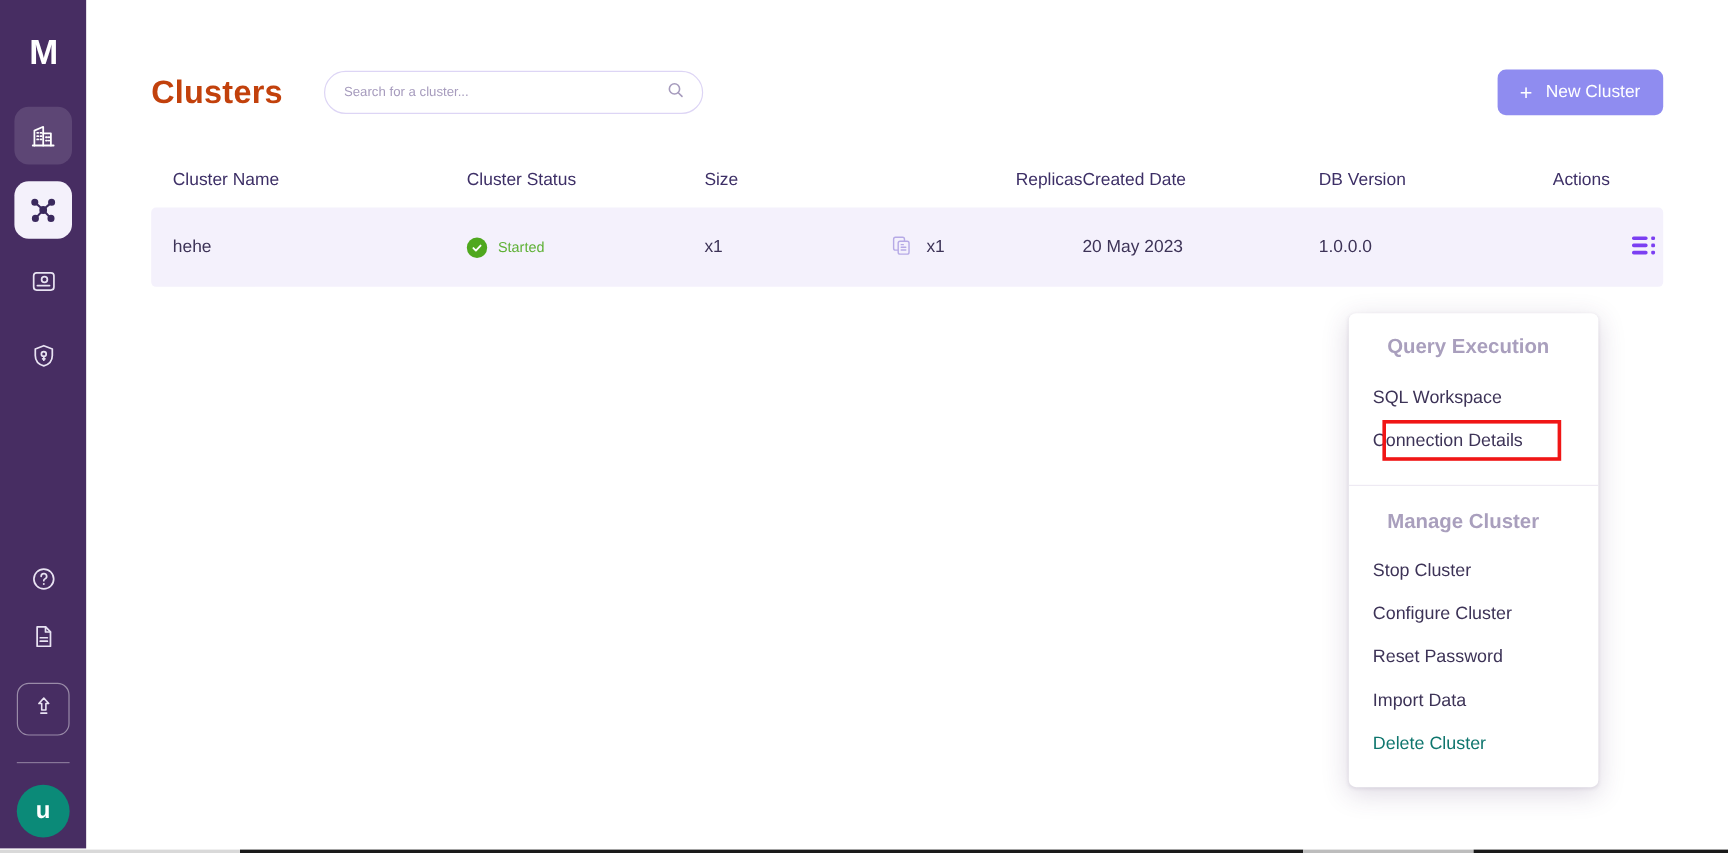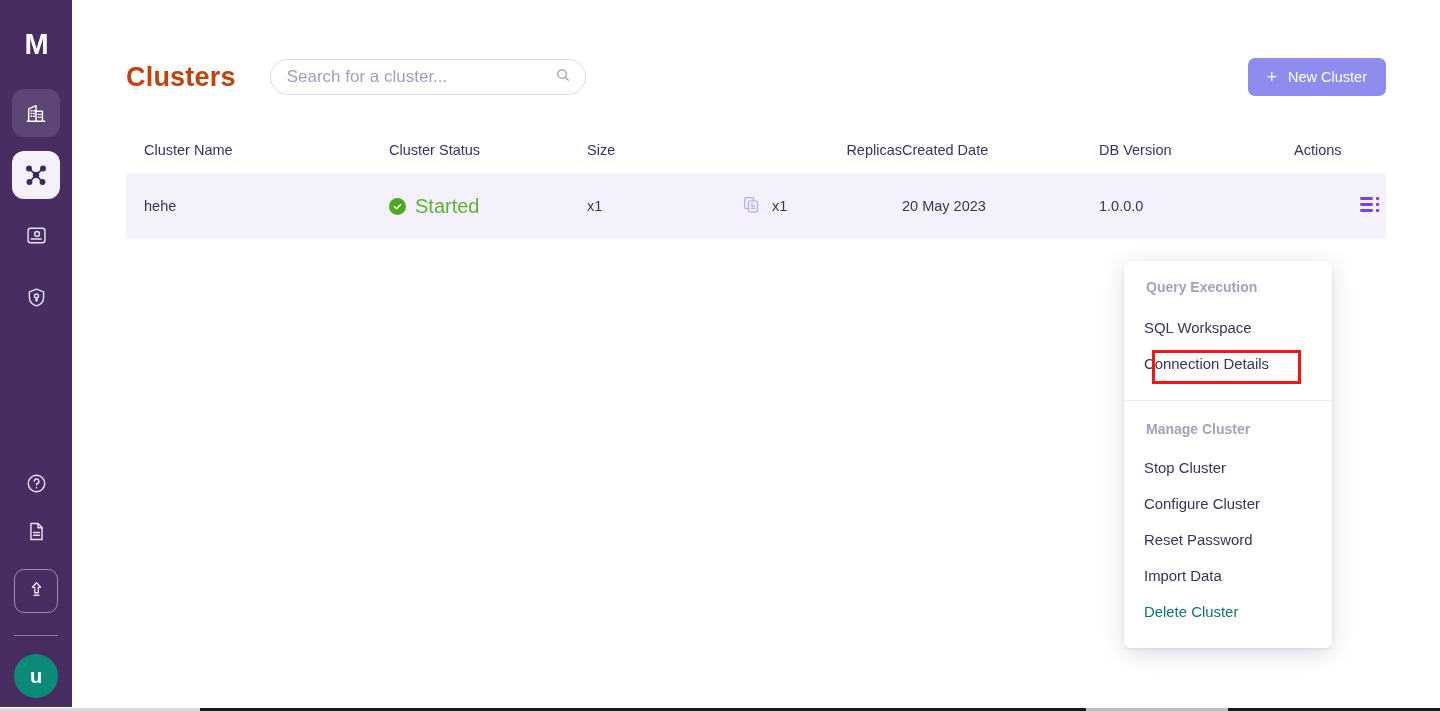--- a/index.html
+++ b/index.html
@@ -81,21 +81,21 @@
     margin-left: 34px;
     width: 316px; height: 36px;
     border: 1px solid #ddd5f5; border-radius: 19px;
     display: flex; align-items: center;
     padding: 0 14px 0 16px;
     background: #ffffff;
   }
   .search-input {
     flex: 1; border: none; outline: none; background: transparent;
     font-family: "Liberation Sans", sans-serif;
-    font-size: 17px; color: #3b82f6;
+    font-size: 11px; color: #3b82f6;
   }
   .search-input::placeholder { color: #a69bbd; }
   .btn-new {
     margin-left: auto;
     background: #8f8cf0; color: #ffffff;
     border: none; border-radius: 7px;
     height: 38px; padding: 0 19px;
     font-family: "Liberation Sans", sans-serif;
     font-size: 14.5px; font-weight: 500;
     display: flex; align-items: center; gap: 11px;
@@ -122,41 +122,41 @@
   .c-date    { width: 197px; }
   .c-ver     { width: 195px; }
   .c-act     { width: 94px; display: flex; justify-content: flex-end; padding-right: 3px;}
   .t-head .c-act { justify-content: flex-start; padding-left: 0; }
 
   .status-chip { display: flex; align-items: center; gap: 9px; }
   .status-dot {
     width: 17px; height: 17px; border-radius: 50%;
     background: #4fa81e; display: flex; align-items: center; justify-content: center;
   }
-  .status-label { color: #5fb136; font-size: 20px; }
+  .status-label { color: #5fb136; font-size: 12px; }
   .repl-chip { display: flex; align-items: center; gap: 11px; }
   .actions-btn {
     width: 28px; height: 28px; display: flex; align-items: center; justify-content: center;
     cursor: pointer;
   }
 
   
   .menu {
     position: absolute;
     left: 1052px; top: 261px;
     width: 208px;
     background: #ffffff;
     border-radius: 6px;
     box-shadow: 0 5px 22px rgba(70,45,98,0.18), 0 1px 3px rgba(70,45,98,0.10);
     padding: 18px 0 18px 0;
     z-index: 20;
   }
   .menu-section-title {
-    font-size: 14px; color: #a99fbd; font-weight: 600;
-    padding: 0 0 0 22px; margin-bottom: 15px;
+    font-size: 17px; color: #a99fbd; font-weight: 600;
+    padding: 0 0 0 32px; margin-bottom: 15px;
   }
   .menu-item {
     font-size: 14.9px; color: #3d3357;
     padding: 0 0 0 20px;
     height: 36px; display: flex; align-items: center;
     cursor: pointer;
   }
   .menu-item.danger { color: #0f766e; }
   .menu-divider {
     height: 1px; background: #eeeaf3; margin: 18px 0 20px 0;

